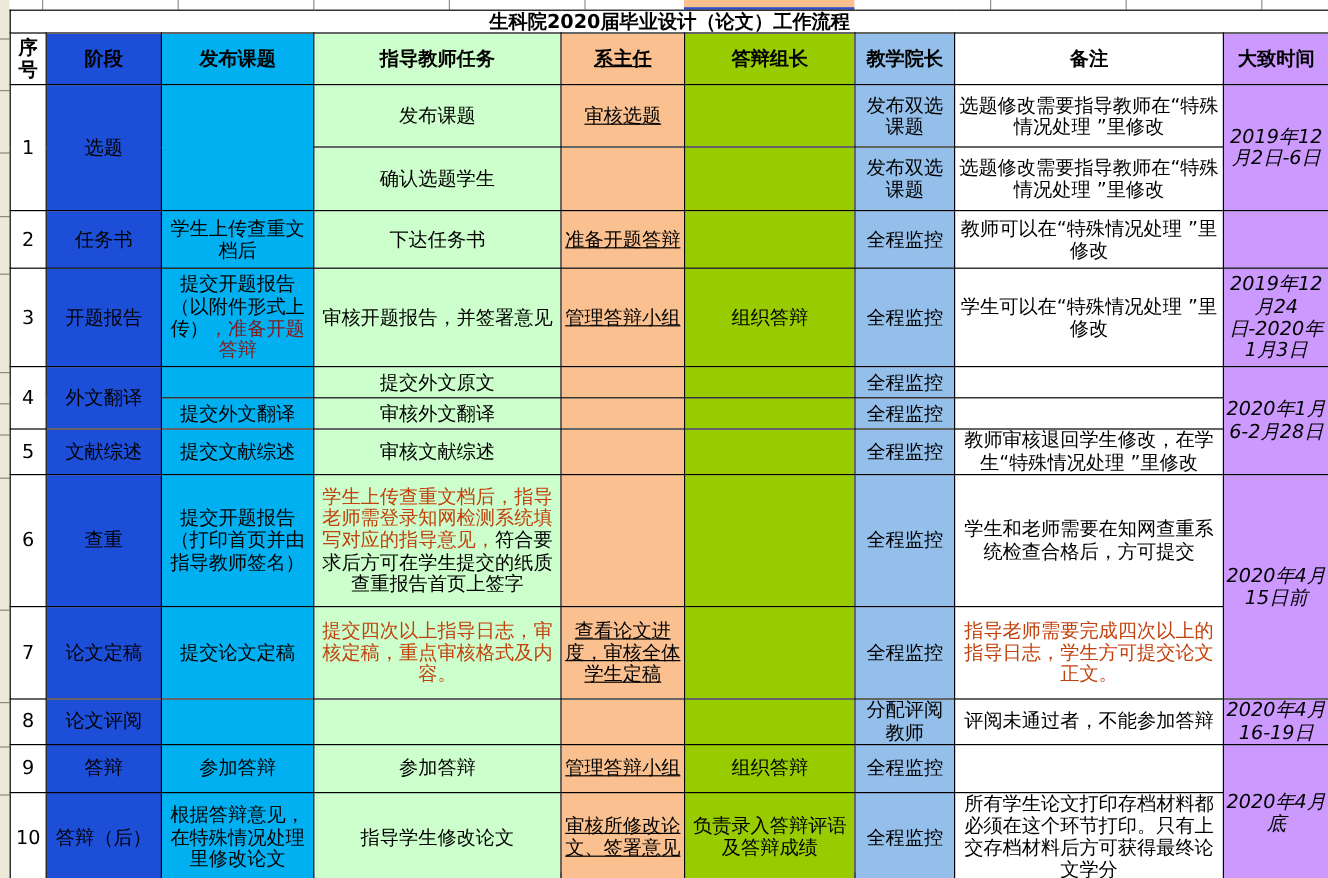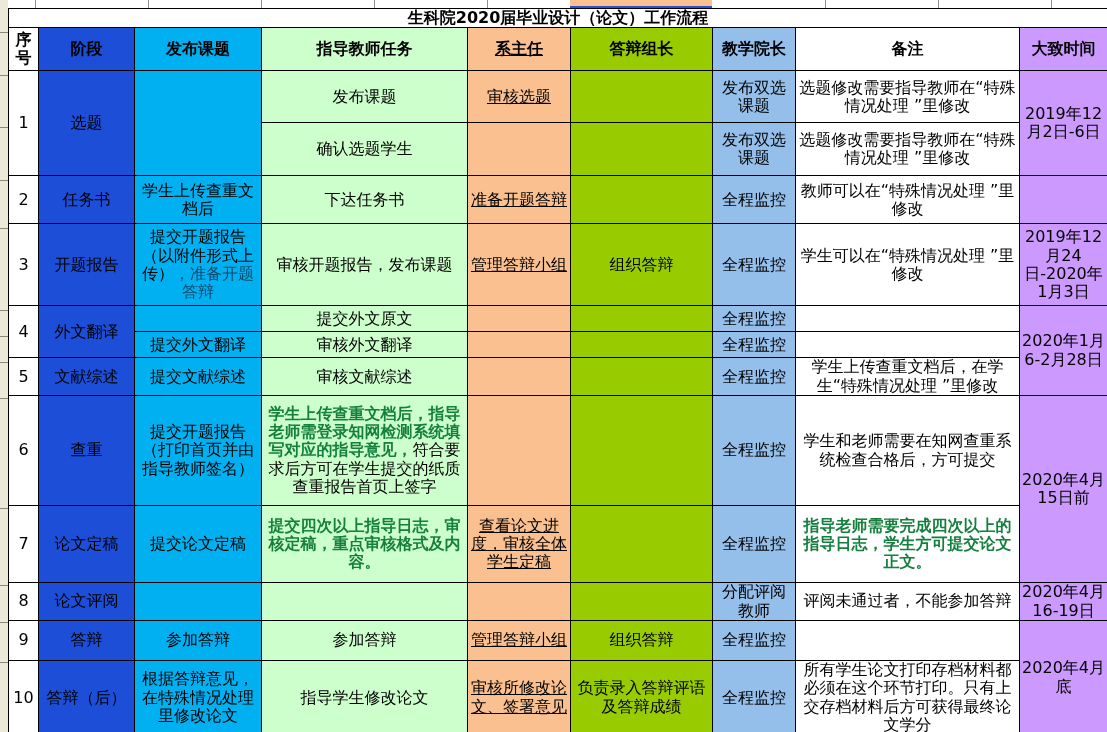--- a/index.html
+++ b/index.html
@@ -41,23 +41,23 @@
   tr.hdr td{font-weight:bold;}
   .c-gray{background:#1d4ed8;}
   .c-cyan{background:#00b0f0;}
   .c-green{background:#ccffcc;}
   .c-peach{background:#fac08f;text-decoration:underline;}
   .c-olive{background:#99cc00;}
   .c-blue{background:#94bfea;}
   .c-purple{background:#cc99ff;}
   .c-white{background:#ffffff;}
   .left{text-align:left;}
-  .red{color:#0c4a6e;}
-  .redb{color:#15803d;font-weight:bold;}
-  .time{font-size:15px;}
+  .red{color:#7f1d1d;}
+  .redb{color:#c2410c;font-weight:normal;}
+  .time{font-size:15px;font-style:italic;}
 </style>
 </head>
 <body>
 
 <div class="wrap">
   <div class="edge-left"></div>
   <div class="strip-top">
     <div class="sel"></div>
   </div>
   <div class="strip-bottom"></div>
@@ -121,21 +121,21 @@
       <td class="c-olive"></td>
       <td class="c-blue">全程监控</td>
       <td class="c-white left">教师可以在“特殊情况处理 ”里修改</td>
       <td class="c-purple time"></td>
     </tr>
 
     <tr style="height:82px">
       <td class="c-white">3</td>
       <td class="c-gray">开题报告</td>
       <td class="c-cyan"><span>提交开题报告（以附件形式上传）</span><span class="red">，准备开题答辩</span></td>
-      <td class="c-green">审核开题报告，发布课题</td>
+      <td class="c-green">审核开题报告，并签署意见</td>
       <td class="c-peach">管理答辩小组</td>
       <td class="c-olive">组织答辩</td>
       <td class="c-blue">全程监控</td>
       <td class="c-white left">学生可以在“特殊情况处理 ”里修改</td>
       <td class="c-purple time">2019年12月24日-2020年1月3日</td>
     </tr>
 
     <tr style="height:26px">
       <td rowspan="2" class="c-white">4</td>
       <td rowspan="2" class="c-gray">外文翻译</td>
@@ -158,21 +158,21 @@
     </tr>
 
     <tr style="height:36px">
       <td class="c-white">5</td>
       <td class="c-gray">文献综述</td>
       <td class="c-cyan">提交文献综述</td>
       <td class="c-green">审核文献综述</td>
       <td class="c-peach"></td>
       <td class="c-olive"></td>
       <td class="c-blue">全程监控</td>
-      <td class="c-white left">学生上传查重文档后，在学生“特殊情况处理 ”里修改</td>
+      <td class="c-white left">教师审核退回学生修改，在学生“特殊情况处理 ”里修改</td>
     </tr>
 
     <tr style="height:110px">
       <td class="c-white">6</td>
       <td class="c-gray">查重</td>
       <td class="c-cyan">提交开题报告（打印首页并由指导教师签名）</td>
       <td class="c-green left"><span class="redb">学生上传查重文档后，指导老师需登录知网检测系统填写对应的指导意见，</span><span>符合要求后方可在学生提交的纸质查重报告首页上签字</span></td>
       <td class="c-peach"></td>
       <td class="c-olive"></td>
       <td class="c-blue">全程监控</td>

